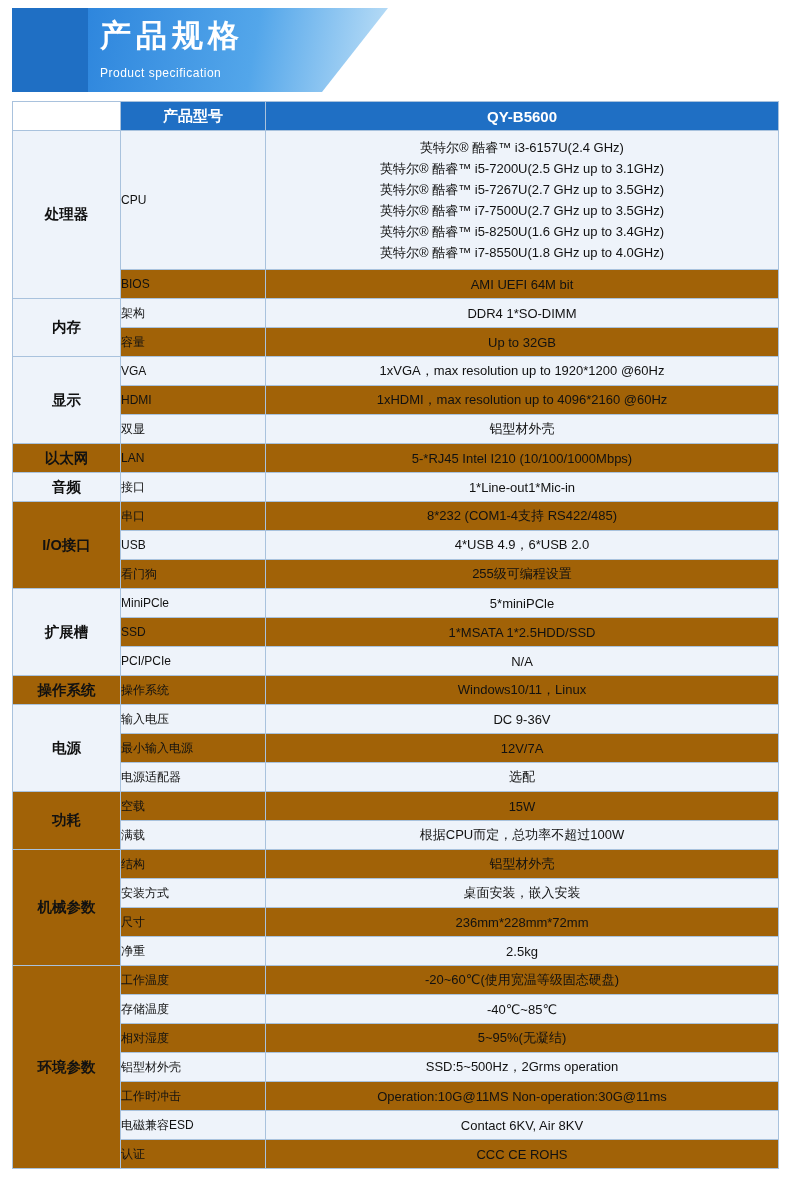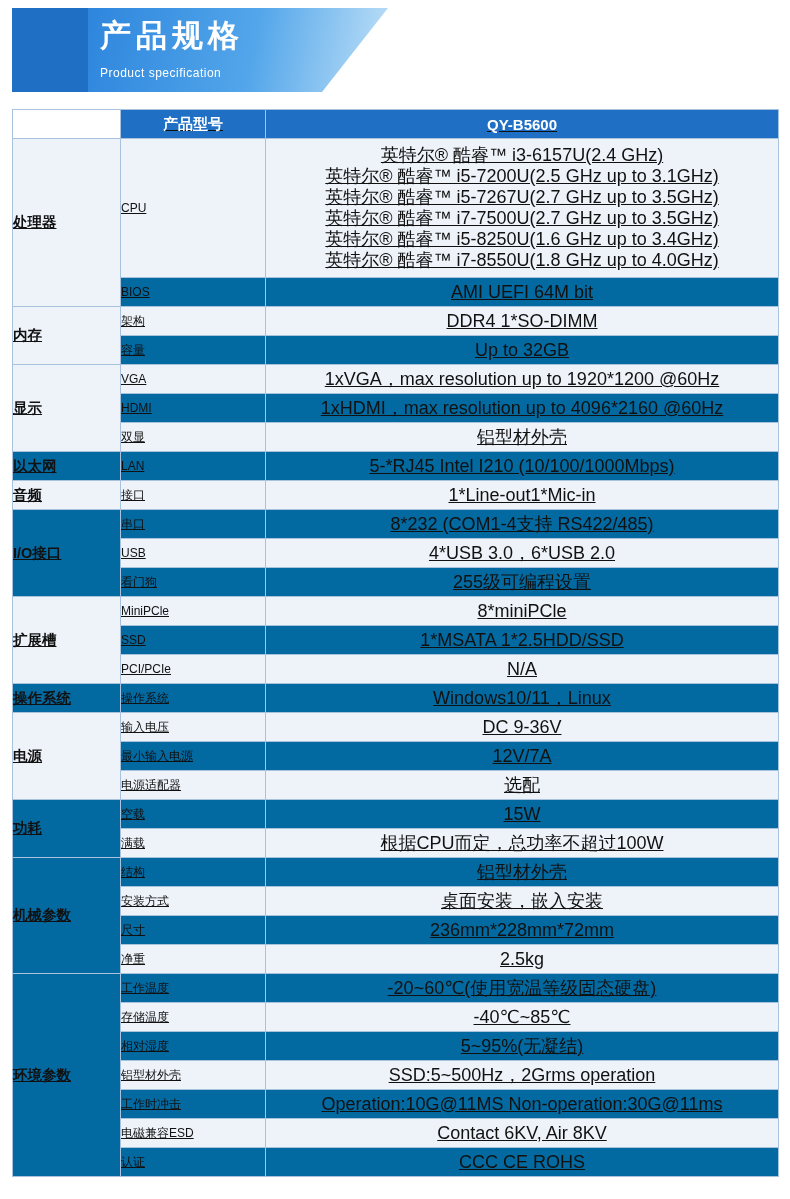--- a/index.html
+++ b/index.html
@@ -64,24 +64,23 @@
     font-size: 12px;
     letter-spacing: 0.5px;
     line-height: 20px;
     font-weight: normal;
   }
 
   
   table.spec {
     border-collapse: collapse;
     width: 766px;
-    margin: 9px 12px 0 12px;
+    margin: 1px 12px 0 12px;
     table-layout: fixed;
     font-size: 13.5px;
-    text-decoration: underline;
   }
   table.spec td, table.spec th {
     border: 1px solid #a9c2dd;
     padding: 0;
     height: 28px;
   }
   col.c1 { width: 108px; }
   col.c2 { width: 145px; }
   col.c3 { width: 513px; }
 
@@ -93,37 +92,38 @@
     text-align: center;
     height: 30px;
     border: 1px solid #1f6fc4;
   }
   .hdr-blank {
     background: #ffffff;
     border: 1px solid #ffffff;
   }
 
   td.grp {
+    text-align: center;
     font-weight: bold;
     font-size: 14.5px;
     color: #111111;
   }
   td.sub {
     text-align: left;
     font-size: 12px;
     color: #111111;
   }
   td.val {
     text-align: center;
-    font-size: 18px;
+    font-size: 13px;
     color: #111111;
     padding: 2px 6px;
   }
   .rowA { background: #eef3fa; }
-  .rowB { background: #0369a1; }
+  .rowB { background: #a16207; }
 
   .cpu-list {
     line-height: 21px;
     padding: 6px 0;
   }
   .cpu-list div { white-space: nowrap; }
 </style>
 </head>
 <body>
 
@@ -200,30 +200,30 @@
           <td class="sub rowA">接口</td>
           <td class="val rowA">1*Line-out1*Mic-in</td>
         </tr>
         <tr>
           <td class="grp rowB" rowspan="3">I/O接口</td>
           <td class="sub rowB">串口</td>
           <td class="val rowB">8*232 (COM1-4支持 RS422/485)</td>
         </tr>
         <tr>
           <td class="sub rowA">USB</td>
-          <td class="val rowA">4*USB 3.0，6*USB 2.0</td>
+          <td class="val rowA">4*USB 4.9，6*USB 2.0</td>
         </tr>
         <tr>
           <td class="sub rowB">看门狗</td>
           <td class="val rowB">255级可编程设置</td>
         </tr>
         <tr>
           <td class="grp rowA" rowspan="3">扩展槽</td>
           <td class="sub rowA">MiniPCle</td>
-          <td class="val rowA">8*miniPCle</td>
+          <td class="val rowA">5*miniPCle</td>
         </tr>
         <tr>
           <td class="sub rowB">SSD</td>
           <td class="val rowB">1*MSATA  1*2.5HDD/SSD</td>
         </tr>
         <tr>
           <td class="sub rowA">PCI/PCIe</td>
           <td class="val rowA">N/A</td>
         </tr>
         <tr>

